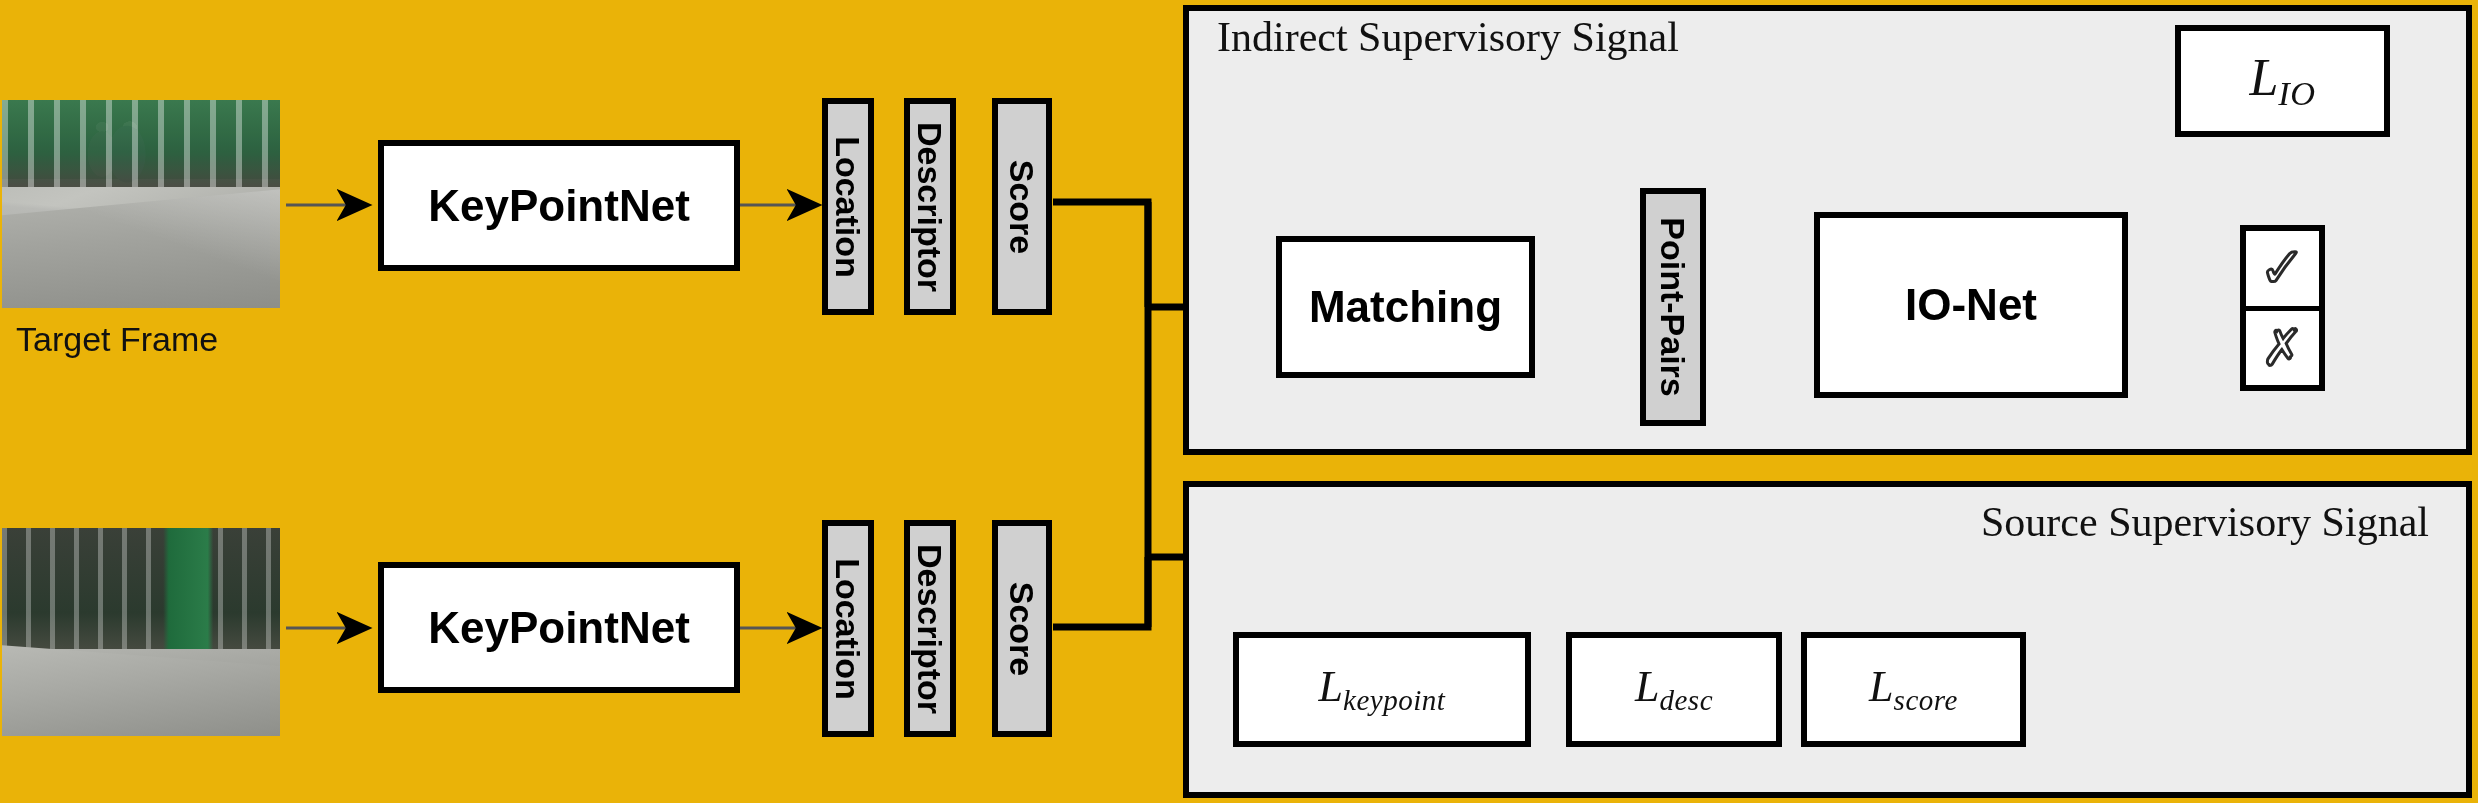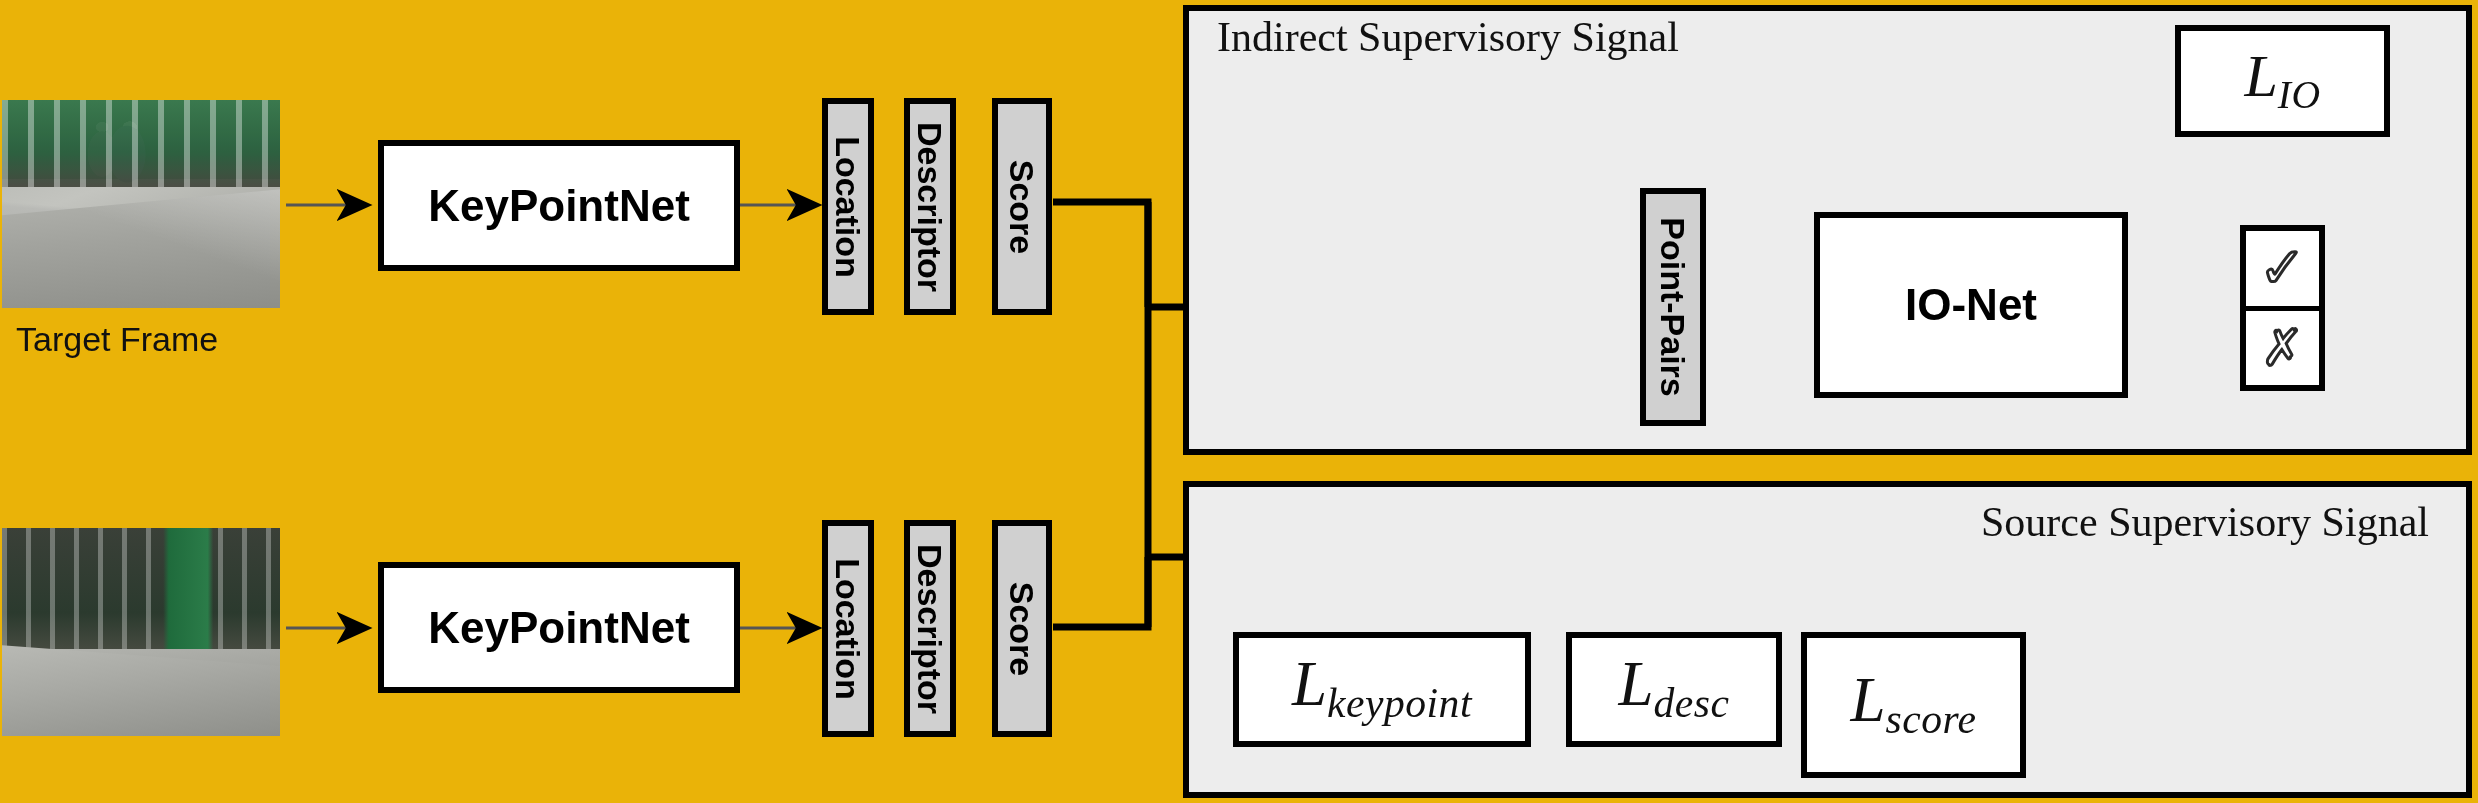--- a/index.html
+++ b/index.html
@@ -79,32 +79,32 @@
     white-space: nowrap;
     transform: rotate(90deg);
     transform-origin: center center;
     line-height: 1;
   }
 
   
   .mathlabel {
     font-family: "Liberation Serif", "DejaVu Serif", serif;
     font-style: italic;
-    font-size: 63px;
+    font-size: 44px;
     color: #111111;
     white-space: nowrap;
     line-height: 1;
   }
   .mathlabel .sub {
     font-size: 0.66em;
     vertical-align: -0.30em;
     font-style: italic;
     letter-spacing: 0.5px;
   }
-  .mathlabel.big { font-size: 60px; }
+  .mathlabel.big { font-size: 52px; }
 
   
   .frame-wrap {
     position: absolute;
   }
   .frame-img {
     position: relative;
     width: 100%;
     height: 100%;
     overflow: hidden;
@@ -296,20 +296,23 @@
   <div class="vbar" style="left:822px; top:520px; width:52px; height:217px;">
     <span class="vbar-label">Location</span>
   </div>
   <div class="vbar" style="left:904px; top:520px; width:52px; height:217px;">
     <span class="vbar-label">Descriptor</span>
   </div>
   <div class="vbar" style="left:992px; top:520px; width:60px; height:217px;">
     <span class="vbar-label">Score</span>
   </div>
 
+  <div class="block" style="left:1276px; top:236px; width:259px; height:142px;">
+    <span class="block-label">Matching</span>
+  </div>
 
   <div class="vbar" style="left:1640px; top:188px; width:66px; height:238px;">
     <span class="vbar-label">Point-Pairs</span>
   </div>
 
   <div class="block" style="left:1814px; top:212px; width:314px; height:186px;">
     <span class="block-label">IO-Net</span>
   </div>
 
   <div class="verdict-box" style="left:2240px; top:225px; width:85px; height:166px;">
@@ -326,17 +329,17 @@
   </div>
 
   <div class="block" style="left:1233px; top:632px; width:298px; height:115px;">
     <span class="mathlabel"><span>L</span><span class="sub">keypoint</span></span>
   </div>
 
   <div class="block" style="left:1566px; top:632px; width:216px; height:115px;">
     <span class="mathlabel"><span>L</span><span class="sub">desc</span></span>
   </div>
 
-  <div class="block" style="left:1801px; top:632px; width:225px; height:146px;">
+  <div class="block" style="left:1801px; top:632px; width:225px; height:115px;">
     <span class="mathlabel"><span>L</span><span class="sub">score</span></span>
   </div>
 
 </div>
 
 </body></html>

